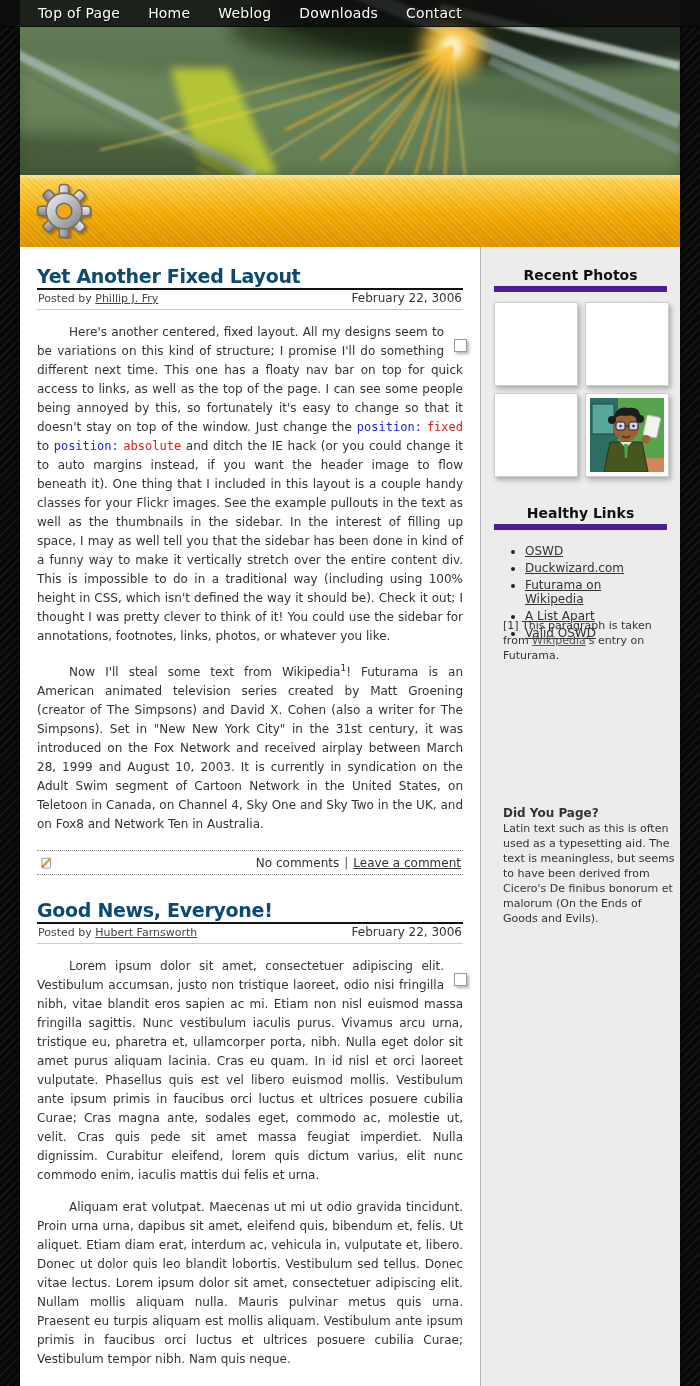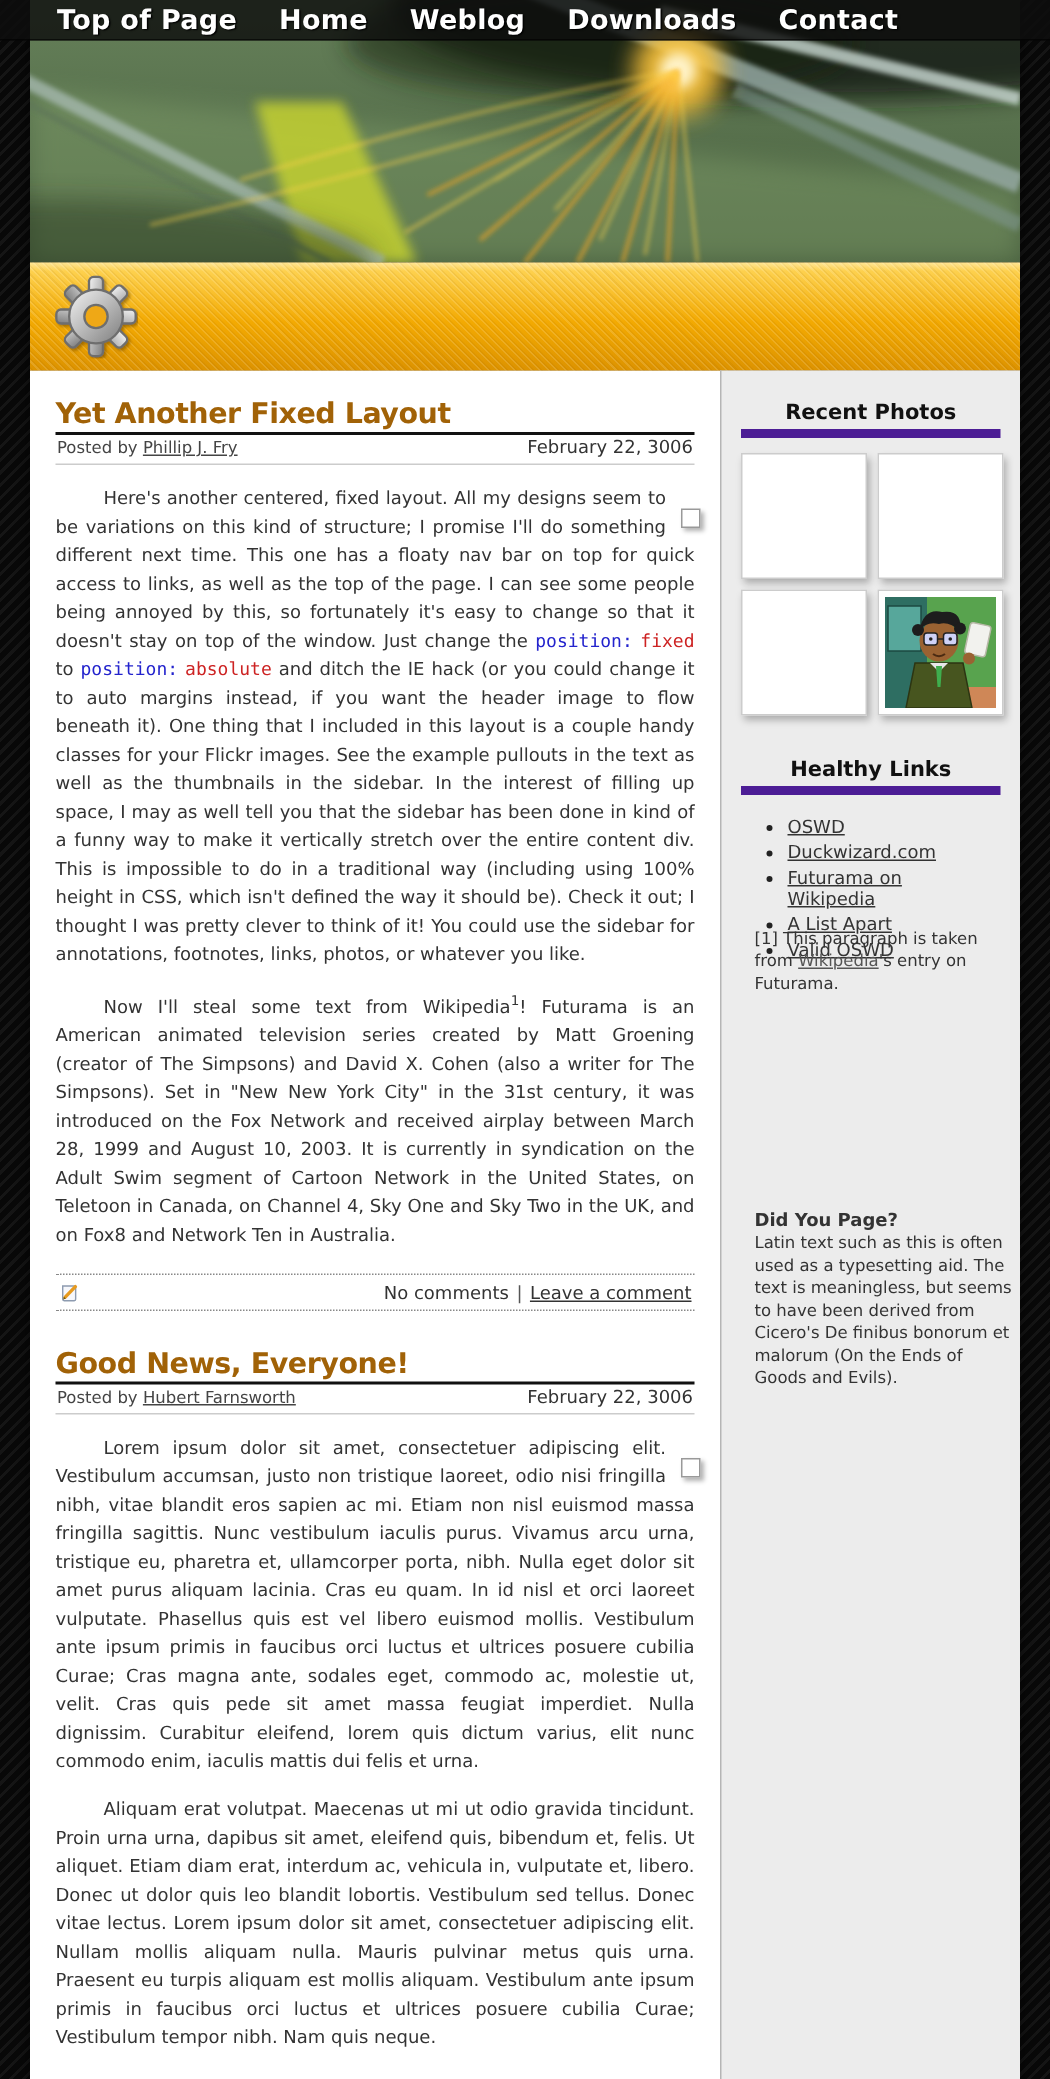--- a/index.html
+++ b/index.html
@@ -10,21 +10,21 @@
     width: 700px; min-height: 1386px; position: relative;
   }
   
   .topnav {
     position: absolute; top:0; left:0; width:700px; height:27px; z-index:20;
     background: rgba(14,14,14,.82);
     display:flex; align-items:center; padding-left:24px;
     border-bottom:1px solid rgba(0,0,0,.6);
   }
   .topnav a {
-    color:#fff; font-weight:bold; font-size:18px; text-decoration:none;
+    color:#fff; font-weight:normal; font-size:14px; text-decoration:none;
     padding:0 14px; text-shadow:1px 1px 1px #000; letter-spacing:.2px;
   }
   
   .page { width:660px; margin:0 auto; position:relative; box-shadow:0 0 14px rgba(0,0,0,.65); }
   .photo { height:175px; overflow:hidden; background:#53644a; font-size:0; }
   .photo svg { display:block; }
   
   .banner {
     height:72px; position:relative; display:flex; align-items:center;
     background: linear-gradient(#ffd75a, #f3aa02 55%, #dd9300);
@@ -44,21 +44,21 @@
   .site-title span { border-bottom:4px solid #fff; padding-bottom:2px; }
   
   .content { display:flex; background:#fff; min-height:1111px; align-items:stretch; }
   .main { width:460px; padding:10px 17px 30px; background:#fff; }
   .sidebar {
     width:200px; background:#ececec; border-left:1px solid #b5b5b5;
     padding:20px 13px; position:relative;
   }
   
   .post h2 {
-    font-size:19px; margin:24px 0 0; padding-bottom:1px; color:#a16207;
+    font-size:19px; margin:24px 0 0; padding-bottom:1px; color:#0c4a6e;
     border-bottom:2px solid #111; letter-spacing:-.3px;
   }
   .post.first h2 { margin-top:8px; }
   .byline {
     display:flex; justify-content:space-between; align-items:baseline;
     font-size:11px; color:#444; border-bottom:1px solid #ccc; padding:1px 1px 4px;gap:31px;
   }
   .byline a { color:#444; }
   .byline .date { font-size:12px; color:#333; }
   p.para {

